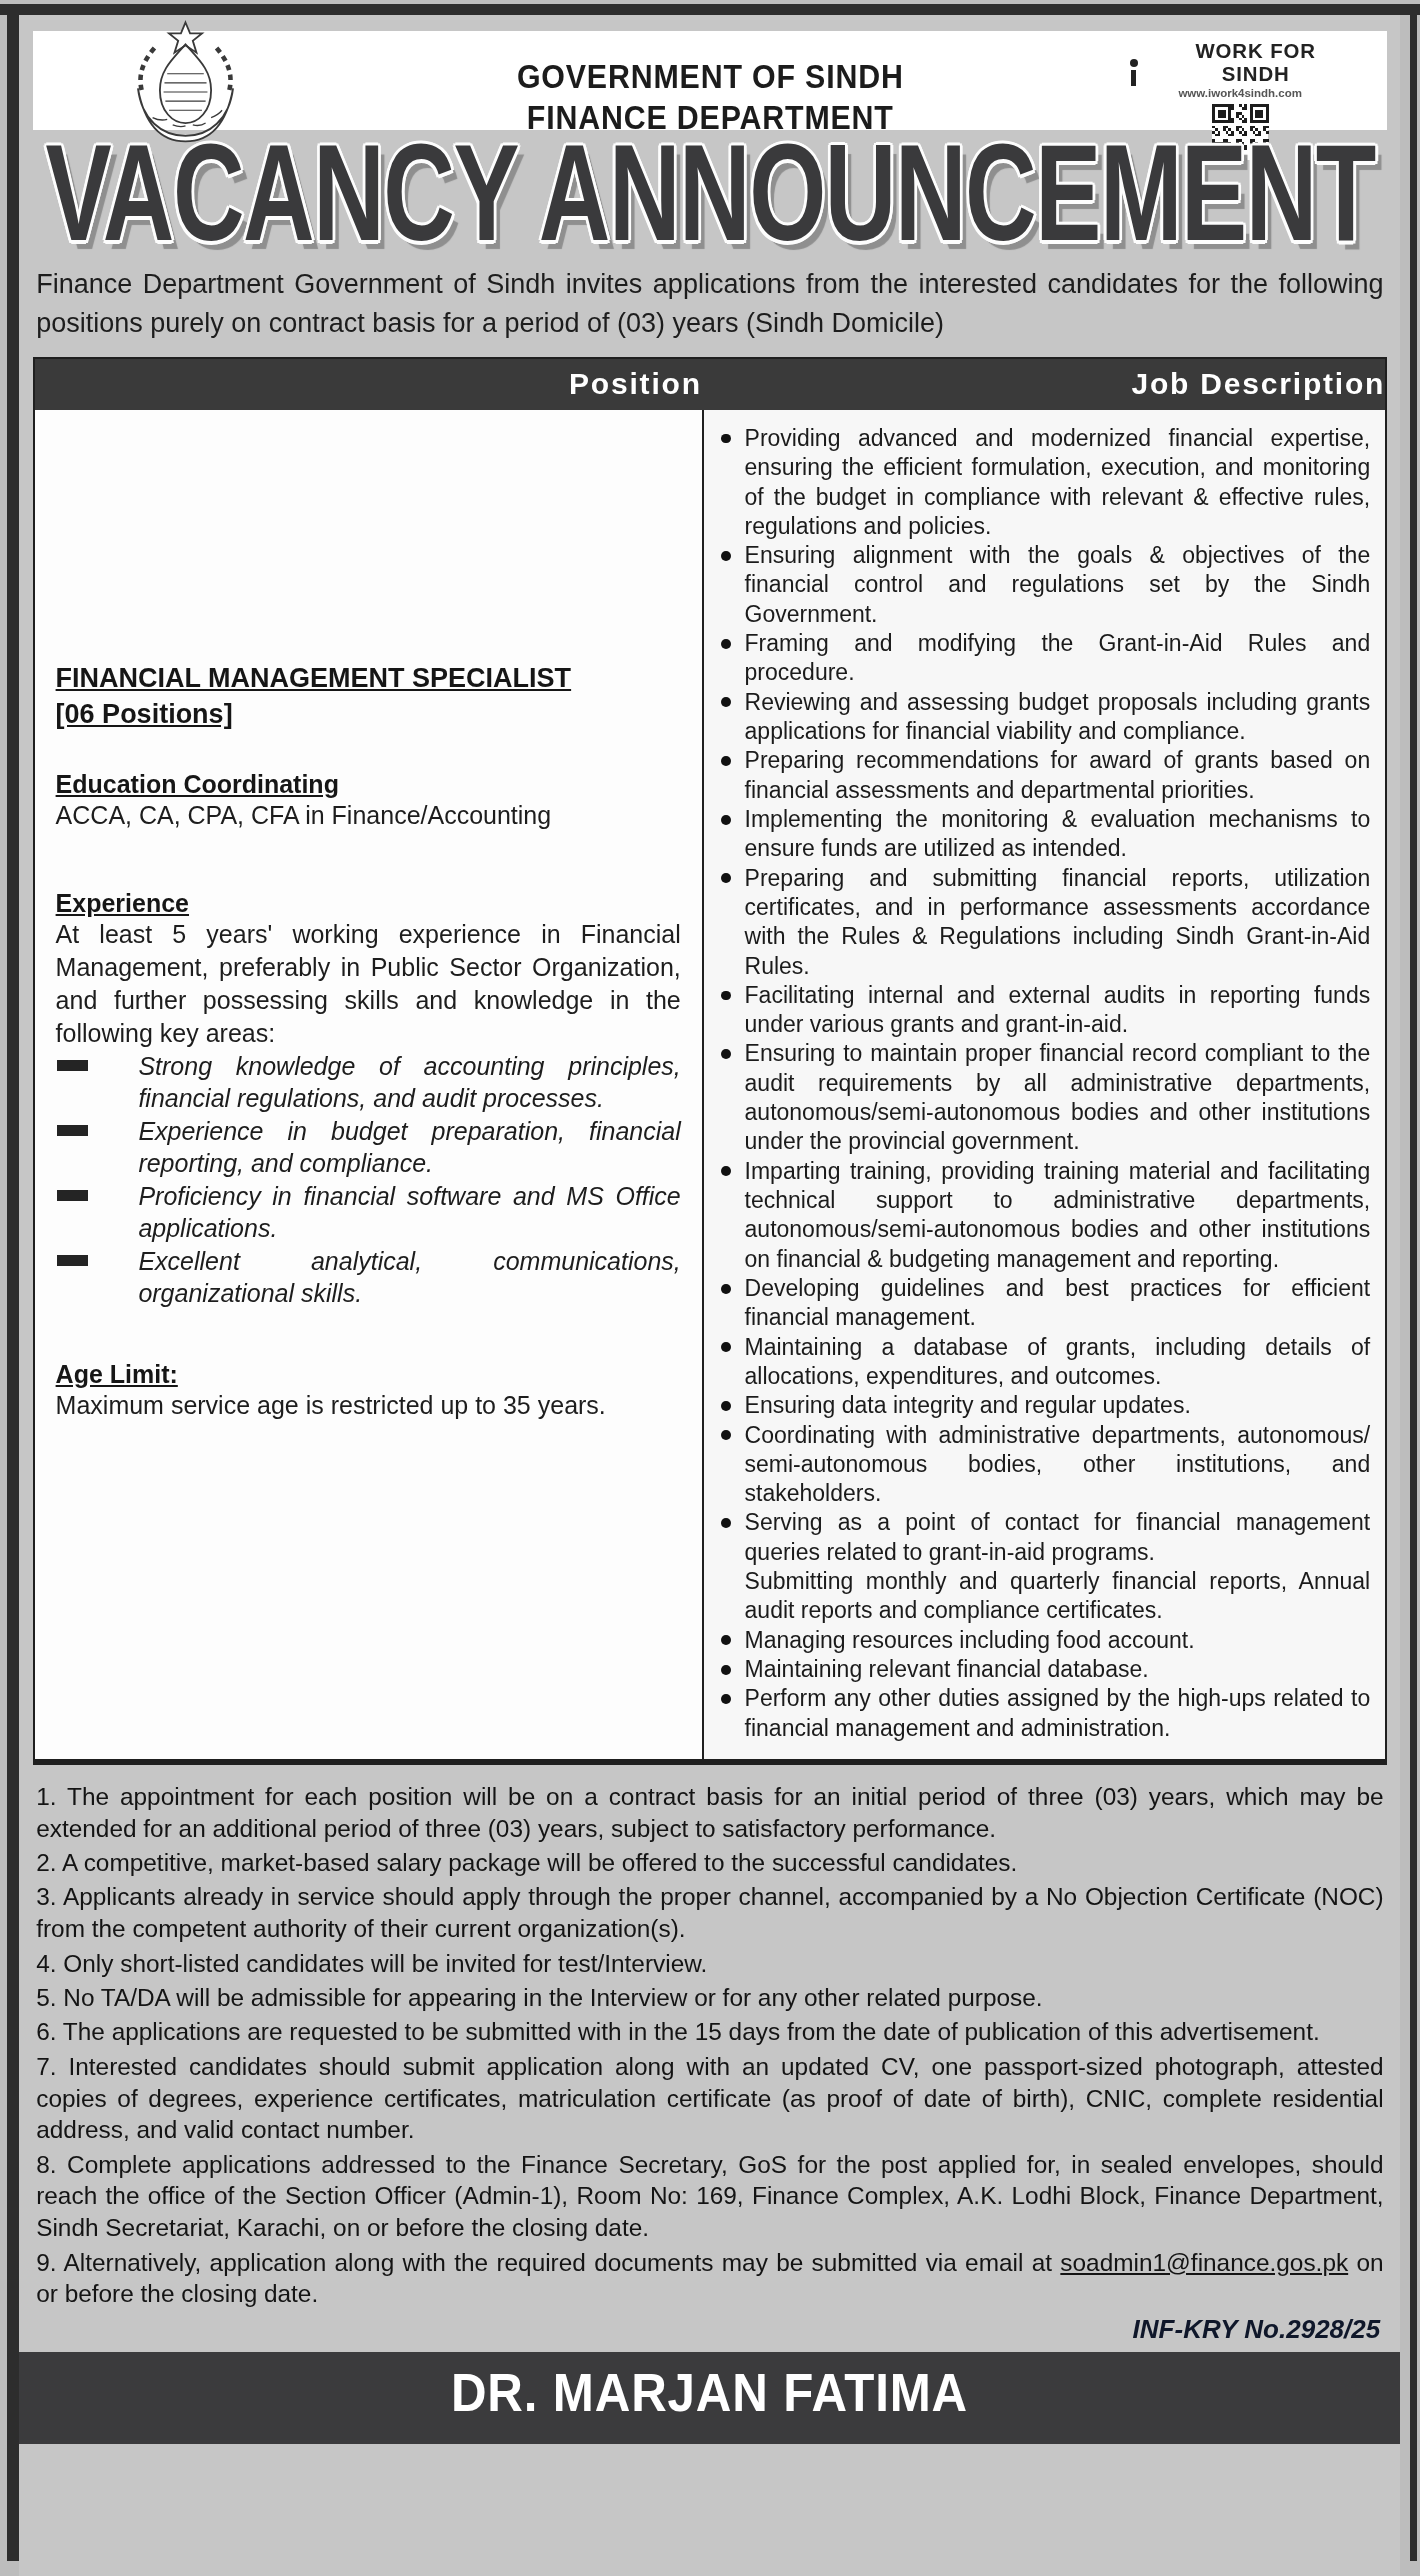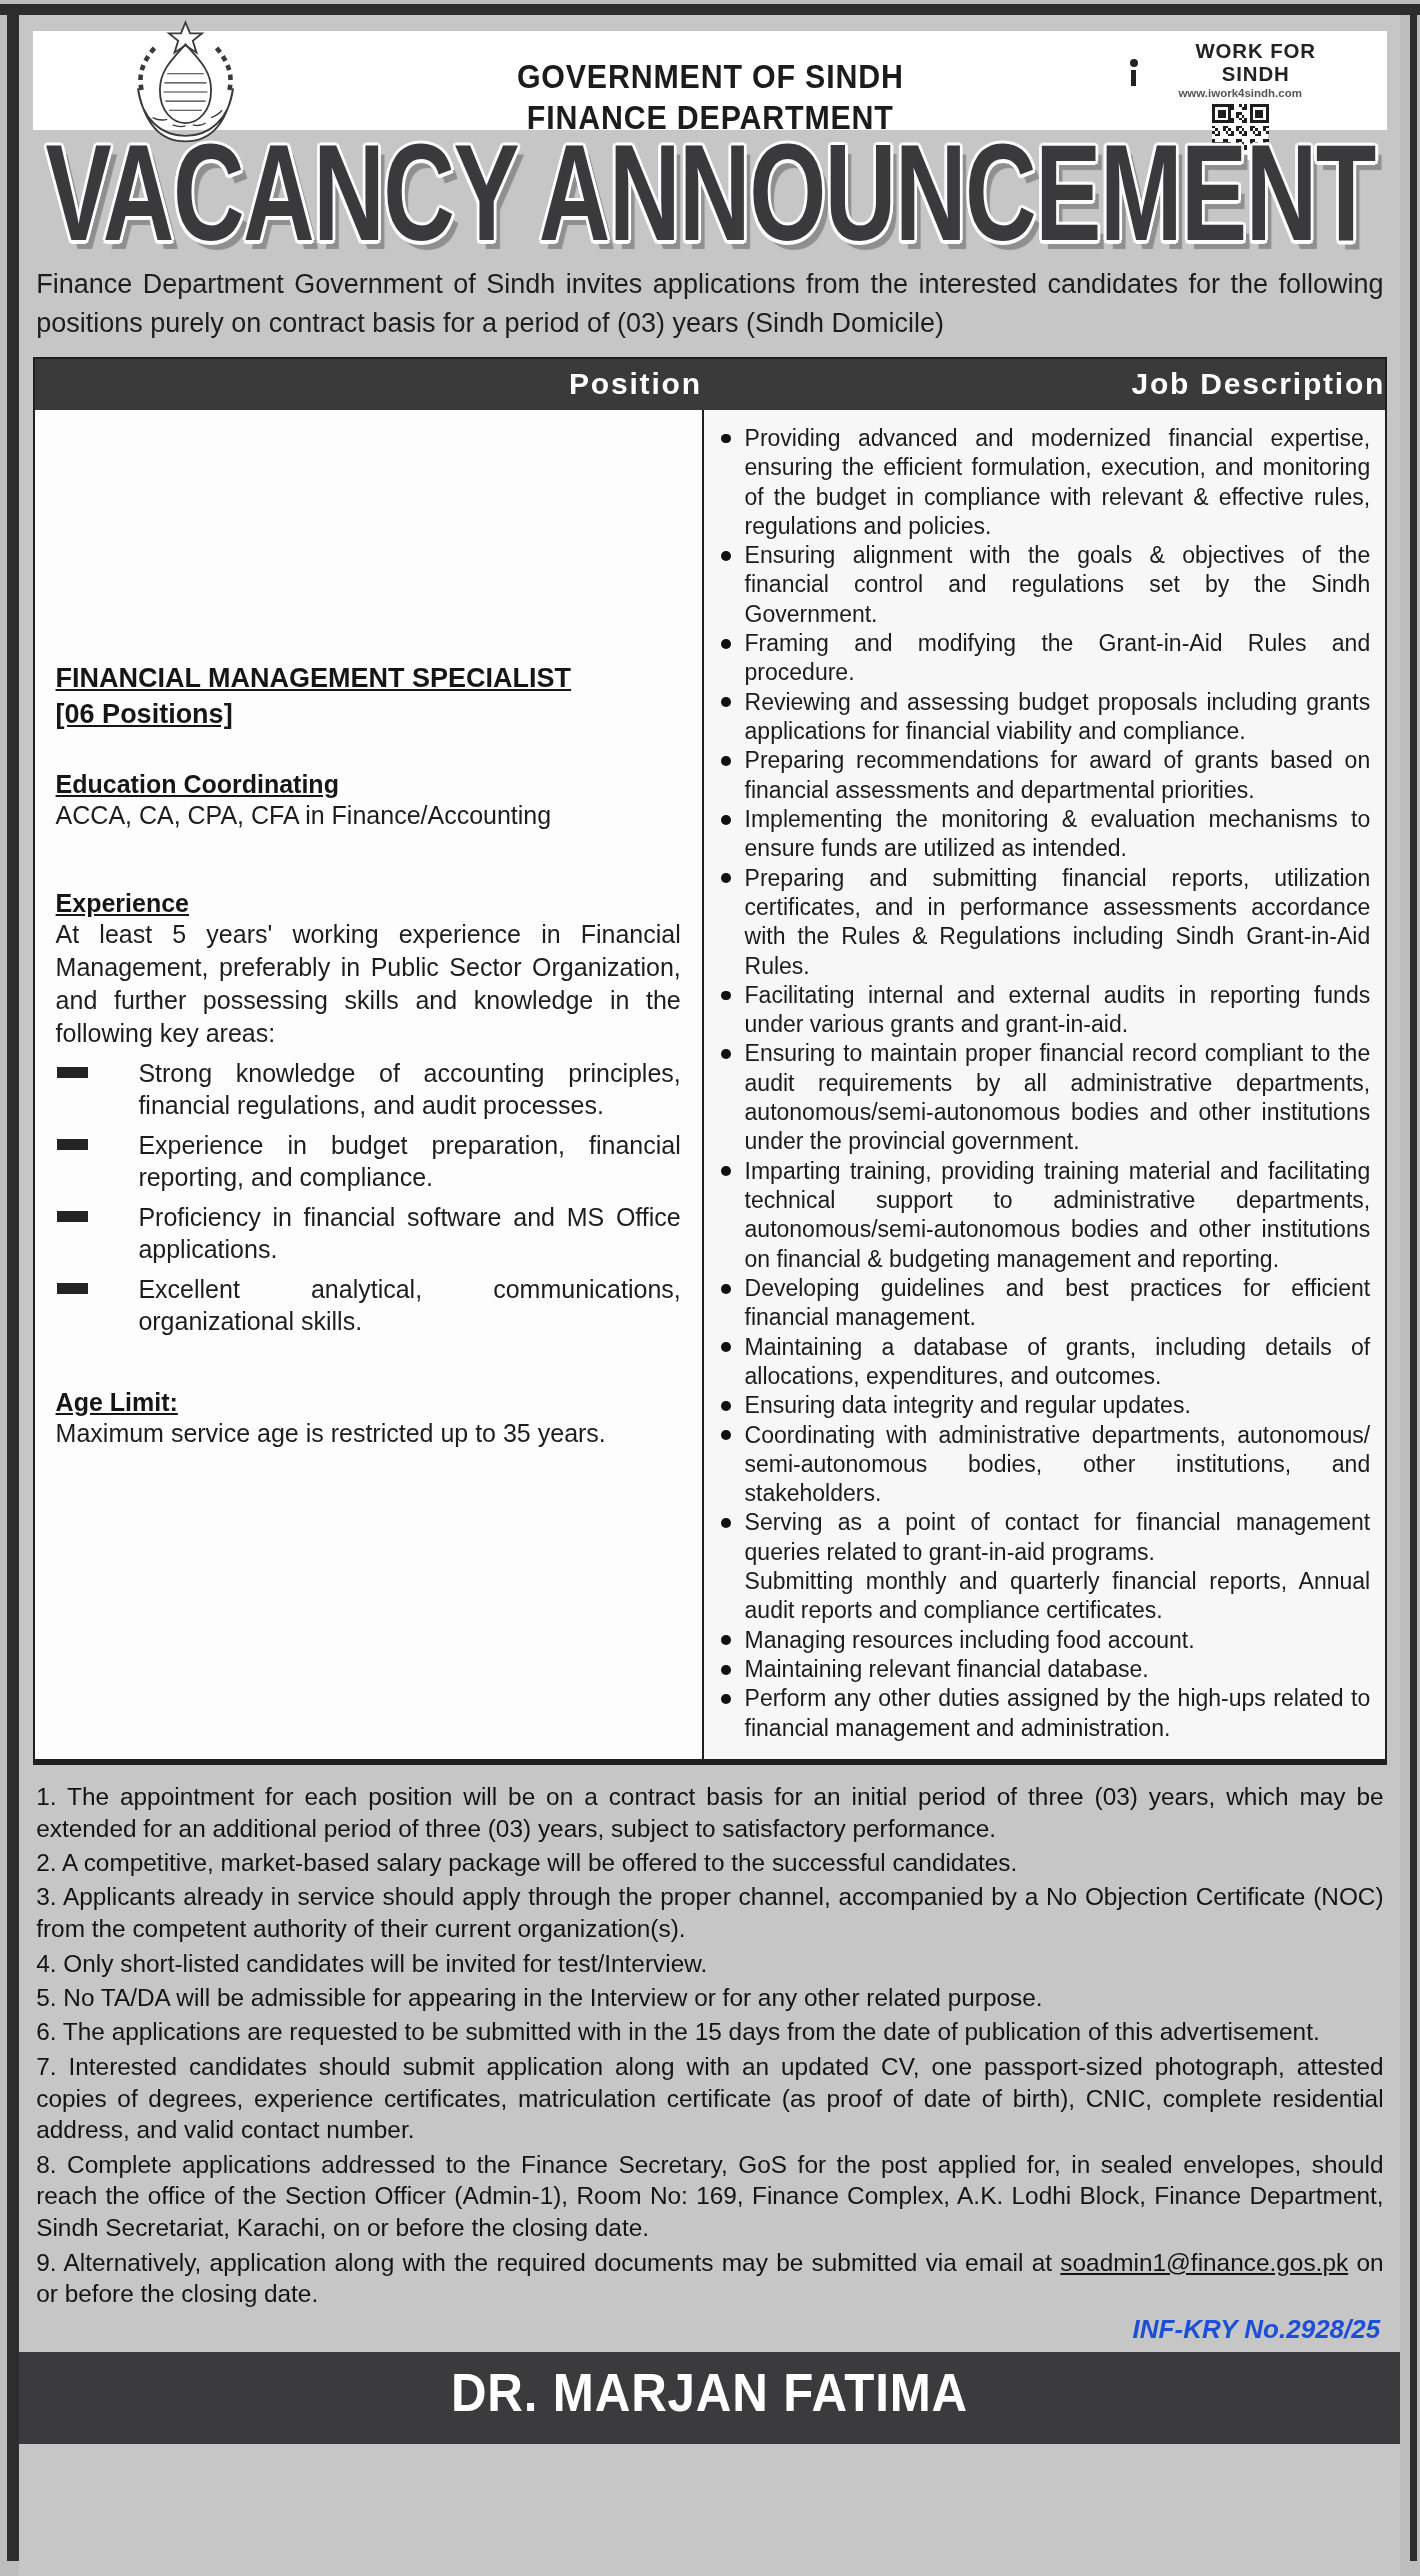--- a/index.html
+++ b/index.html
@@ -47,34 +47,34 @@
   .vac-table { border:2.7px solid #1f1f1f; border-bottom-width:6.2px; background:#fff; display:grid; grid-template-columns:49.4% 50.6%; }
   .th { background:#3a3a3a; color:#fff; text-align:right; font-size:30px; font-weight:bold; letter-spacing:1.8px; padding:8px 0 9px; }
   .cell { background:#fdfdfd; }
   .cell.right { border-left:2.7px solid #1f1f1f; background:#f7f7f7; padding:14px 15px 16px 11.5px; }
   .cell.left  { padding:250px 21px 30px 21px; font-size:25px; }
 
   .pos-title { font-size:27px; font-weight:bold; text-decoration:underline; line-height:1.35; color:#161616; }
   .sec { margin-top:37px; }
   .sec-h { font-size:25px; font-weight:bold; text-decoration:underline; color:#161616; }
   .sec-t { font-size:25px; line-height:1.32; color:#1d1d1d; text-align:justify; }
-  .exp-item { display:flex; margin-top:7px; }
+  .exp-item { display:flex; margin-top:0;font-style:italic; }
   .dash { flex:none; width:31px; height:11.5px; background:#242424; margin:9.8px 50px 0 1.8px; }
   .exp-text { font-size:25px; line-height:1.3; text-align:justify; color:#1d1d1d; }
 
   .jd-item { display:flex; }
   .dot { flex:none; width:9.8px; height:9.8px; border-radius:50%; background:#111; margin:9.8px 13.3px 0 6.2px; }
   .dot.hidden { visibility:hidden; }
   .jd-text { font-size:23px; line-height:1.275; text-align:justify; color:#1b1b1b; }
 
   
   .notes { margin:16px 3.6px 0 3.6px; }
   .note { font-size:24.4px; line-height:1.3; text-align:justify; color:#141414; margin-top:2.7px; }
   .note .email { text-decoration:underline; }
-  .inf { text-align:right; font-size:26px; font-weight:bold; font-style:italic; margin:3.6px 7px 7px 0; color:#1d4ed8; }
+  .inf { text-align:right; font-size:26px; font-weight:bold; font-style:italic; margin:3.6px 7px 7px 0; color:#0f172a; }
 
   
   .footer { background:#3b3b3d; margin:0 -12.4px 0 -14px; padding:10.7px 27px 21px; text-align:center; color:#fff; }
   .footer-name { font-size:53px; font-weight:bold; letter-spacing:0.9px; transform:scaleX(0.93); }
 </style>
 </head>
 <body>
 
 <div class="page">
   <div class="topbar"></div>

